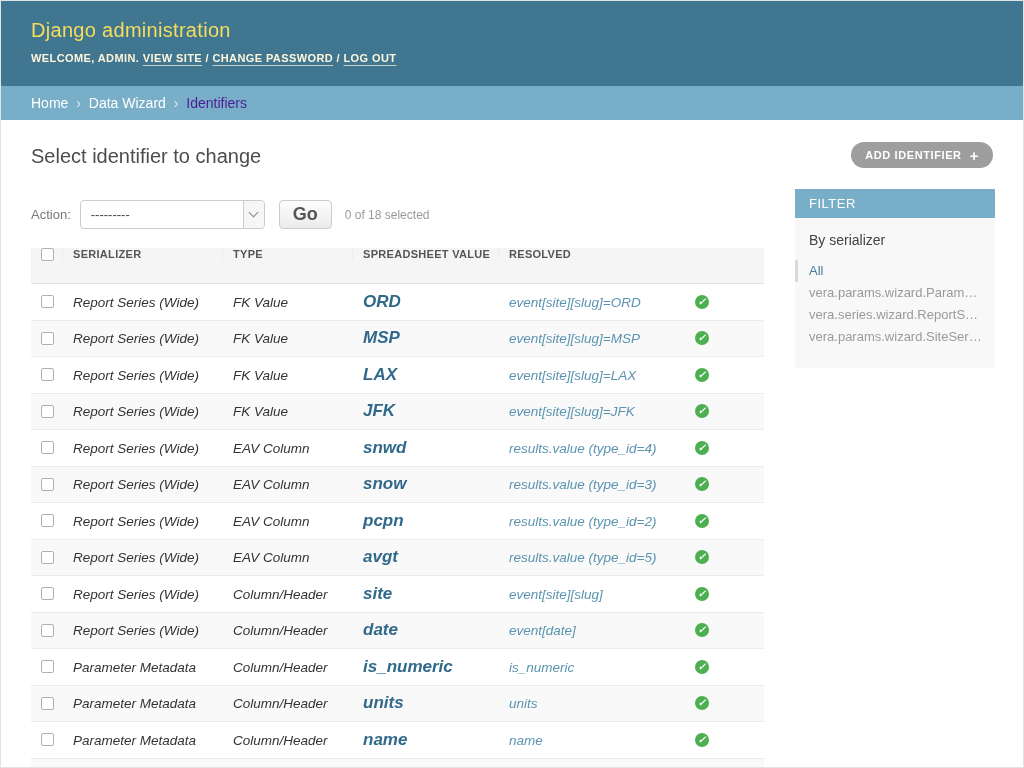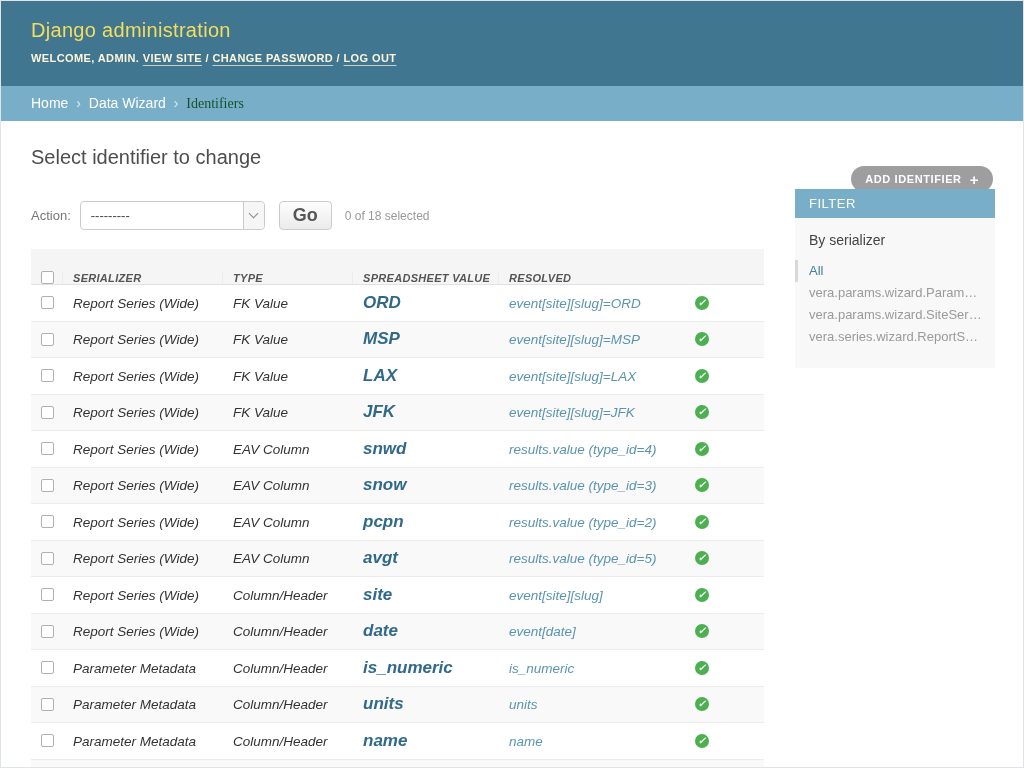--- a/index.html
+++ b/index.html
@@ -13,48 +13,48 @@
   .admin-header { background:#417690; padding:17px 30px 21px; }
   .site-title { color:#f5dd5d; font-size:20px; font-weight:400; line-height:24px; letter-spacing:.3px; }
   .user-tools { margin-top:9px; font-size:11px; font-weight:700; letter-spacing:.4px;
                 color:#fdf6dd; line-height:14px; text-transform:uppercase; }
   .user-tools a { color:#fdf6dd; text-decoration:underline; text-underline-offset:3px; text-decoration-color:rgba(253,246,221,.7); cursor:pointer; }
   .user-tools .sep { font-weight:700; }
   
   .breadcrumbs { background:#79aec8; padding:8px 30px; font-size:14px; line-height:18px; color:#fff; }
   .breadcrumbs a { color:#fff; text-decoration:none; cursor:pointer; }
   .breadcrumbs .sep { color:rgba(255,255,255,.75); margin:0 4px; }
-  .breadcrumbs .current { color:#14532d;font-family:Liberation Serif, serif; }
+  .breadcrumbs .current { color:#4c1d95; }
   
   .main { padding:0 30px; }
   h1.page-title { margin-top:24px; font-size:20px; font-weight:400; color:#4d4d4d; line-height:24px; }
   .add-btn {
     position:absolute; top:141px; right:30px; height:26px; border:none; cursor:pointer;
     border-radius:14px; background:#9e9e9e; color:#fff; font-family:inherit;
     font-size:11px; font-weight:700; letter-spacing:.6px; padding:0 14px;
-    display:flex; align-items:center; gap:8px;margin-top:24px;
+    display:flex; align-items:center; gap:8px;
   }
   .add-btn .plus { font-size:15px; font-weight:700; line-height:1; }
   
   .actions { margin-top:32px; height:29px; display:flex; align-items:center; font-size:13px; color:#777; }
   .select-box { position:relative; width:185px; height:29px; margin-left:9px; border:1px solid #ccc;
                 border-radius:4px; background:#fff; color:#444; font-size:13px; line-height:27px;
                 padding-left:10px; cursor:pointer; }
   .select-arrow { position:absolute; right:0; top:0; width:21px; height:100%;
                   border-left:1px solid #ccc; background:#f6f6f6; border-radius:0 4px 4px 0;
                   display:flex; align-items:center; justify-content:center; }
   .select-arrow i { width:7px; height:7px; border-right:1.5px solid #8a8a8a; border-bottom:1.5px solid #8a8a8a;
                     transform:rotate(45deg); margin-top:-4px; }
   .go-btn { margin-left:14px; height:29px; padding:0 13px; border:1px solid #ccc; border-radius:4px;
             background:linear-gradient(#fdfdfd,#ebebeb); font-family:inherit; font-size:18px;
             font-weight:700; color:#555; cursor:pointer; }
   .sel-count { margin-left:13px; font-size:12px; color:#999; }
   
   .changelist { margin-top:19px; width:733px; }
-  .thead { display:flex; background:#f5f5f5; height:36px; align-items:flex-end; border-bottom:1px solid #e2e2e2;font-style:italic; }
+  .thead { display:flex; background:#f5f5f5; height:36px; align-items:flex-start; border-bottom:1px solid #e2e2e2; }
   .th { display:flex; align-items:center; font-size:11px; font-weight:700; color:#555;
         letter-spacing:.3px; padding-left:10px; text-transform:uppercase; }
   .th:not(:last-child){ border-right:1px solid #ececec; }
   .tr { display:flex; align-items:center; height:36.5px; border-bottom:1px solid #ececec; background:#fff;font-style:italic; }
   .tr:nth-of-type(even){ background:#f9f9f9; }
   .c-cb  { width:32px;  padding-left:10px; }
   .c-ser { width:160px; padding-left:10px; }
   .c-type{ width:130px; padding-left:10px; }
   .c-val { width:146px; padding-left:10px; }
   .c-map { width:178px; padding-left:10px; }
@@ -304,19 +304,19 @@
   </button>
 
   <div class="filter">
     <div class="filter-header">FILTER</div>
     <div class="filter-body">
       <div class="filter-title">By serializer</div>
       <ul class="filter-list">
 
       <li class="selected">All</li>
           <li>vera.params.wizard.Param…</li>
+          <li>vera.series.wizard.ReportS…</li>
           <li>vera.params.wizard.SiteSer…</li>
-          <li>vera.series.wizard.ReportS…</li>
         </ul>
     </div>
   </div>
 
 </div>
 
 </body></html>

